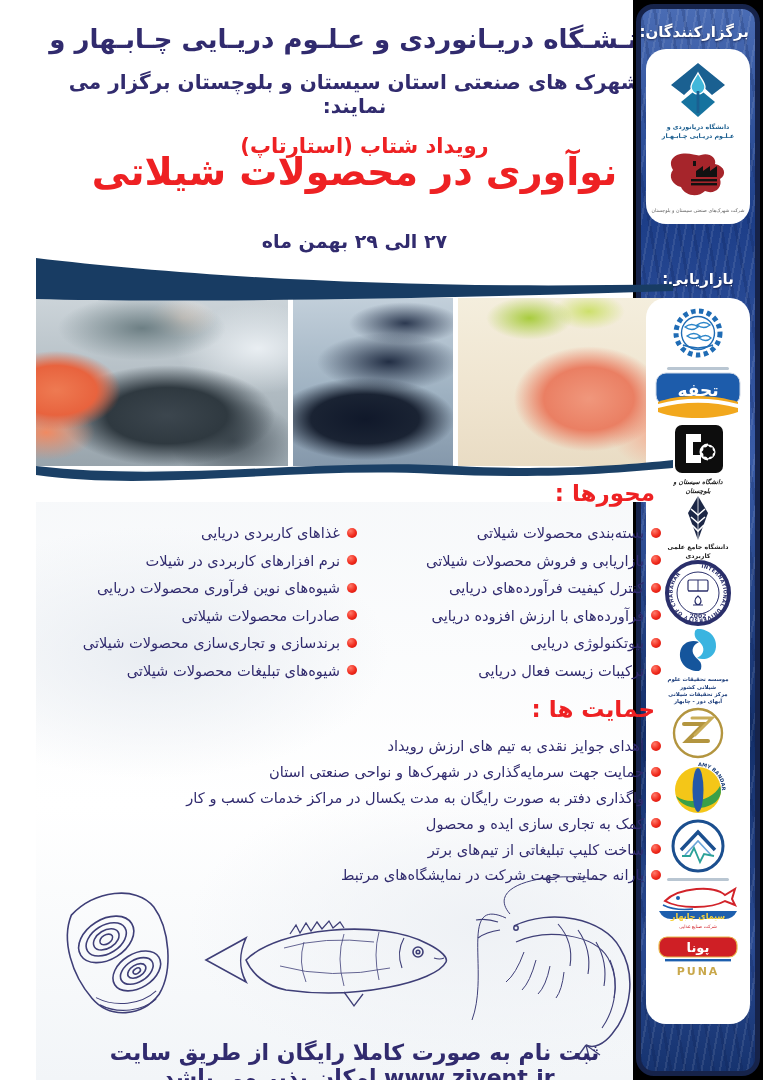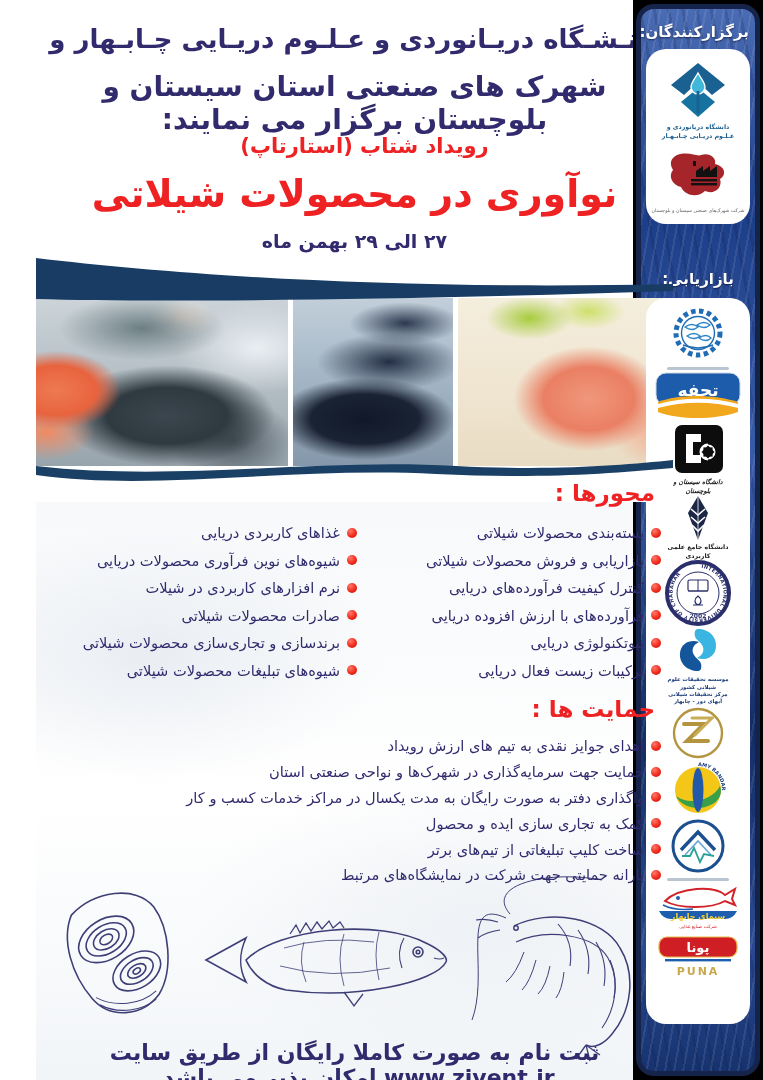--- a/index.html
+++ b/index.html
@@ -9,23 +9,23 @@
   
   .main { position:absolute; left:0; top:0; width:637px; height:1080px; background:#fff;margin-left:36px; }
   .lightzone { position:absolute; left:0; top:470px; width:637px; height:610px;
     background:
       radial-gradient(ellipse 340px 180px at 18% 30%, #e9edf2 0%, rgba(233,237,242,0) 70%),
       radial-gradient(ellipse 420px 220px at 70% 75%, #eef1f5 0%, rgba(238,241,245,0) 70%),
       linear-gradient(180deg,#f6f8fa 0%, #ffffff 55%, #f2f5f8 100%); }
 
   .hdr { position:absolute; width:637px; text-align:center; color:#312b6e; direction:rtl; font-weight:bold; }
   .hdr-l1 { top:24px; font-size:26px; }
-  .hdr-l2 { top:70px; font-size:28px; }
+  .hdr-l2 { top:70px; font-size:20px; }
   .hdr-type { top:134px; font-size:21px; color:#ee2123;padding-left:20px; }
-  .hdr-title { top:172px; font-size:38px; color:#ee2123; }
+  .hdr-title { top:150px; font-size:38px; color:#ee2123; }
   .hdr-date { top:230px; font-size:19px; }
 
   .swoosh-top { position:absolute; left:0; top:254px; z-index:3; }
   .photos { position:absolute; left:0; top:298px; width:660px; height:168px; display:flex; gap:5px; z-index:1; }
   .photo { height:100%; }
   .photo-left { width:252px;
     background:
       radial-gradient(ellipse 90px 55px at 8% 55%, #ee7a52 0%, #e8633e 45%, rgba(232,99,62,0) 72%),
       radial-gradient(ellipse 70px 40px at 4% 80%, #f08a62 0%, rgba(240,138,98,0) 70%),
       radial-gradient(ellipse 120px 46px at 42% 18%, #6d7f84 0%, rgba(109,127,132,0) 70%),
@@ -145,25 +145,25 @@
             <span>ترکیبات زیست فعال دریایی</span>
           </div>
       </div>
       <div class="tcol tcol-left">
         <div class="item">
             <span class="dot"></span>
             <span>غذاهای کاربردی دریایی</span>
           </div>
         <div class="item">
             <span class="dot"></span>
+            <span>نرم افزارهای کاربردی در شیلات</span>
+          </div>
+        <div class="item">
+            <span class="dot"></span>
             <span>شیوه‌های نوین فرآوری محصولات دریایی</span>
-          </div>
-        <div class="item">
-            <span class="dot"></span>
-            <span>نرم افزارهای کاربردی در شیلات</span>
           </div>
         <div class="item">
             <span class="dot"></span>
             <span>صادرات محصولات شیلاتی</span>
           </div>
         <div class="item">
             <span class="dot"></span>
             <span>برندسازی و تجاری‌سازی محصولات شیلاتی</span>
           </div>
         <div class="item">

